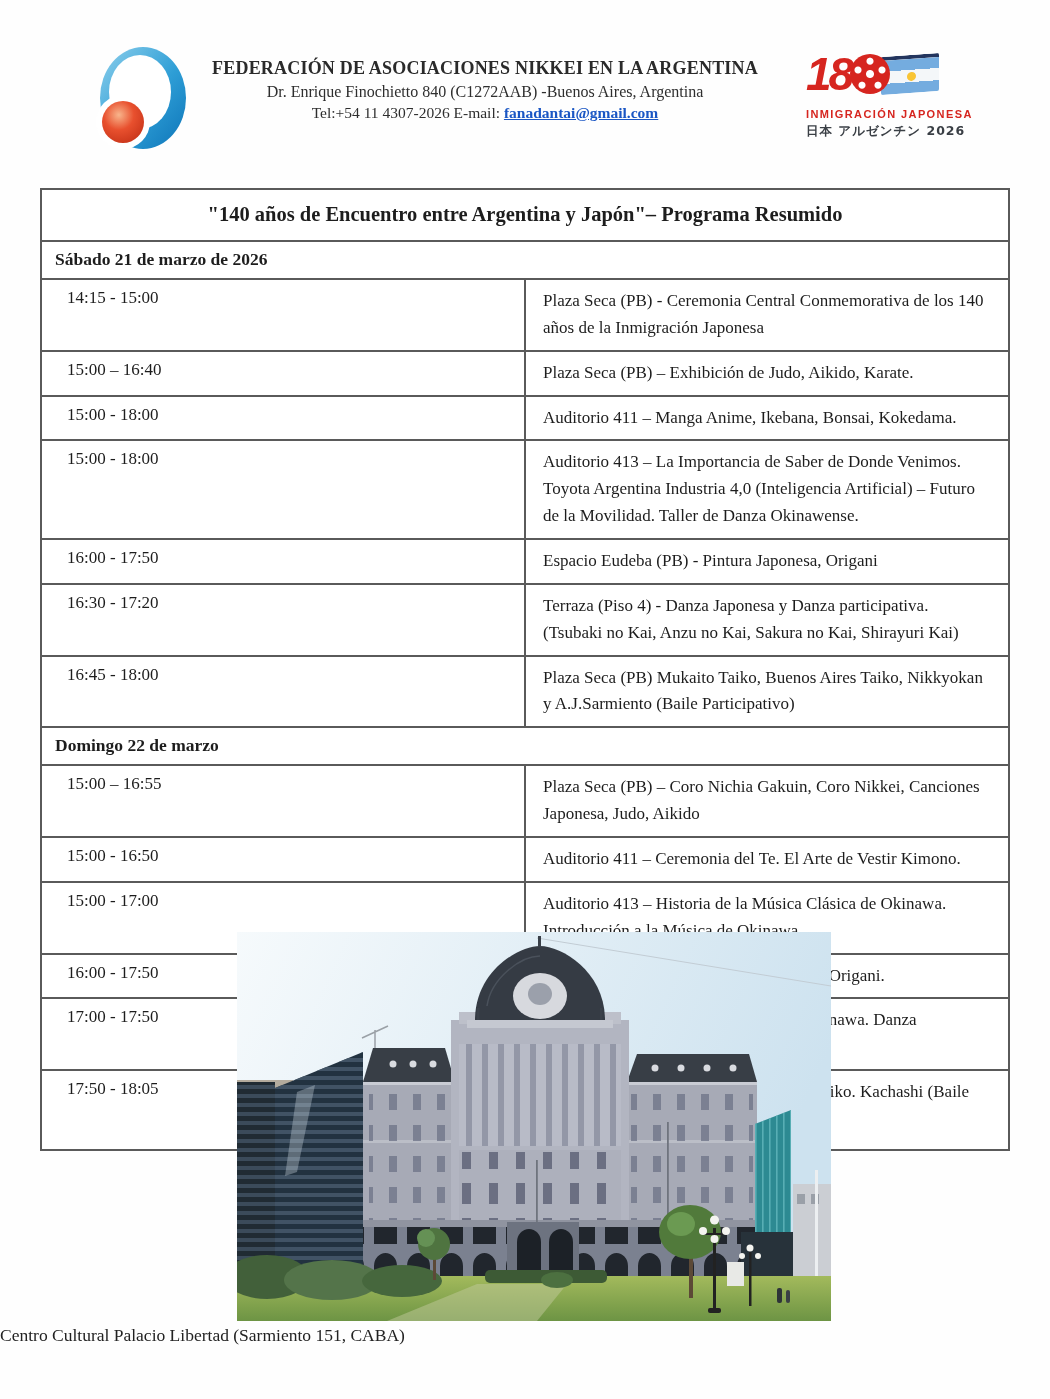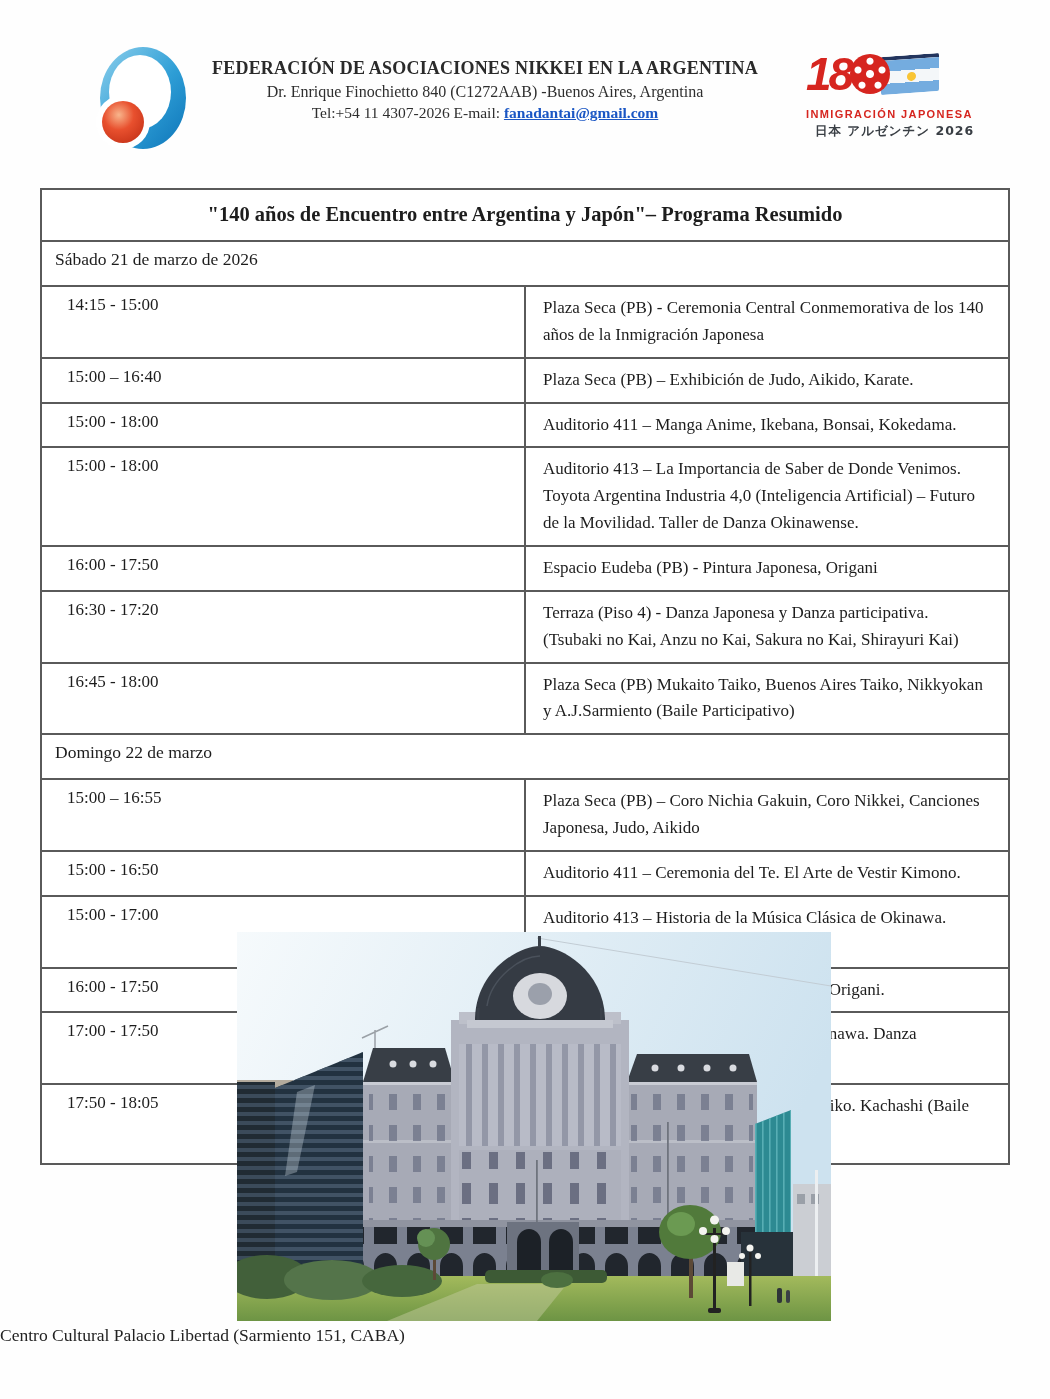--- a/index.html
+++ b/index.html
@@ -45,35 +45,35 @@
   .flag::after{
     content:"";position:absolute;left:45%;top:38%;width:9px;height:9px;border-radius:50%;
     background:radial-gradient(circle,#f9c534 0 60%,#e8960c 100%);
   }
   .logo-line1{
     font-family:"Liberation Sans",sans-serif;font-weight:bold;font-size:11px;
     color:#d6251f;letter-spacing:1.4px;margin-top:8px;white-space:nowrap;
   }
   .logo-line2{
     font-family:"DejaVu Sans",sans-serif;font-weight:bold;font-size:12.5px;
-    color:#3a3f45;letter-spacing:1px;margin-top:3px;white-space:nowrap;margin-left:9px;
+    color:#3a3f45;letter-spacing:1px;margin-top:3px;white-space:nowrap;
   }
 
   
   table.program{
     position:absolute;left:40px;top:188px;width:970px;
     border-collapse:collapse;font-size:17px;table-layout:fixed;
     border:2px solid #414141;background:#fff;
   }
   table.program td{border:2px solid #5a5a5a;vertical-align:top;}
   .title-row td{
     text-align:center;font-weight:bold;font-size:20.5px;padding:13px 10px 14px;
     border-bottom:4px double #5a5a5a;
   }
-  .section-row td{font-weight:normal;font-size:17.5px;padding:7px 10px 15px 13px;}
+  .section-row td{font-weight:bold;font-size:17.5px;padding:7px 10px 8px 13px;}
   td.time{width:237px;padding:8px 6px 8px 25px;white-space:nowrap;border-radius:8px;}
   td.desc{padding:8px 22px 8px 17px;line-height:1.58;}
   tr.last td{padding-bottom:16px;}
 
   
   .photo{position:absolute;left:237px;top:932px;width:594px;height:389px;margin:0;}
   .photo svg{display:block;}
   .caption{
     position:absolute;top:1325px;left:0;width:1050px;text-align:left;
     font-size:17.5px;color:#222;

